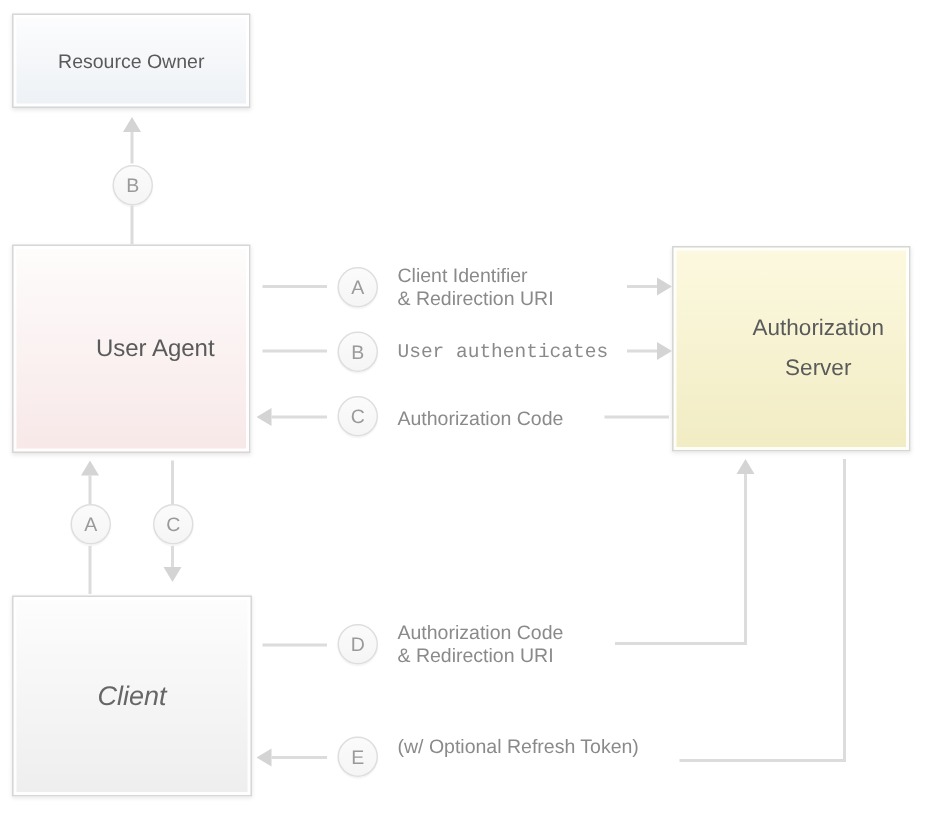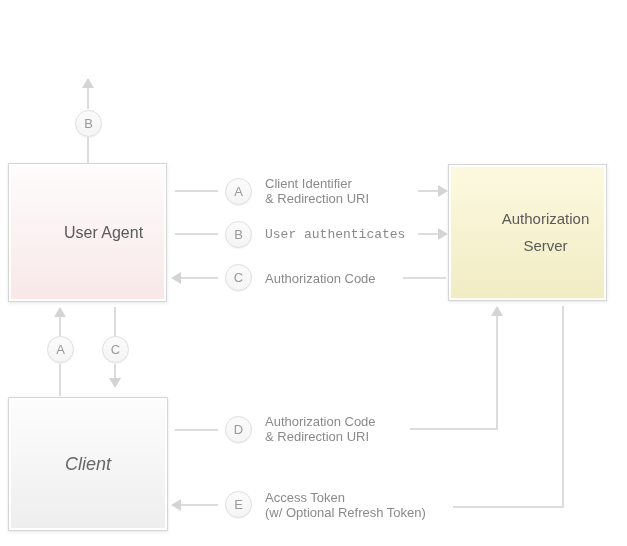--- a/index.html
+++ b/index.html
@@ -76,20 +76,23 @@
   .ah-up    { border-left: 6px solid transparent; border-right: 6px solid transparent; border-bottom: 10px solid var(--arrow); }
   .ah-down  { border-left: 6px solid transparent; border-right: 6px solid transparent; border-top: 10px solid var(--arrow); }
   .ah-right { border-top: 6px solid transparent; border-bottom: 6px solid transparent; border-left: 10px solid var(--arrow); }
   .ah-left  { border-top: 6px solid transparent; border-bottom: 6px solid transparent; border-right: 10px solid var(--arrow); }
 </style>
 </head>
 <body>
 
 <div id="canvas">
 
+  <div id="resource-owner" class="node node-gray-blue">
+    <span class="node-label">Resource Owner</span>
+  </div>
   <div id="user-agent" class="node node-pink">
     <span class="node-label">User Agent</span>
   </div>
   <div id="client" class="node node-gray">
     <span class="node-label">Client</span>
   </div>
   <div id="auth-server" class="node node-yellow">
     <span class="node-label">Authorization Server</span>
   </div>
 
@@ -158,19 +161,18 @@
   <div class="seg" style="left:410px; top:428px; width:88px; height:2px;"></div>
   <div class="seg" style="left:496px; top:316px; width:2px; height:114px;"></div>
   <div class="ah ah-up" style="left:491px; top:306px;"></div>
 
   <div class="ah ah-left" style="left:171px; top:499px;"></div>
   <div class="seg" style="left:181px; top:504px; width:37px; height:2px;"></div>
   <div class="badge" style="left:225px; top:491px;">
       <span>E</span>
     </div>
   <div class="flow-label" style="top:490px;">
-    <div>Access Token</div>
     <div>(w/ Optional Refresh Token)</div>
   </div>
   <div class="seg" style="left:562px; top:306px; width:2px; height:202px;"></div>
   <div class="seg" style="left:453px; top:506px; width:111px; height:2px;"></div>
 
 </div>
 
 </body></html>

